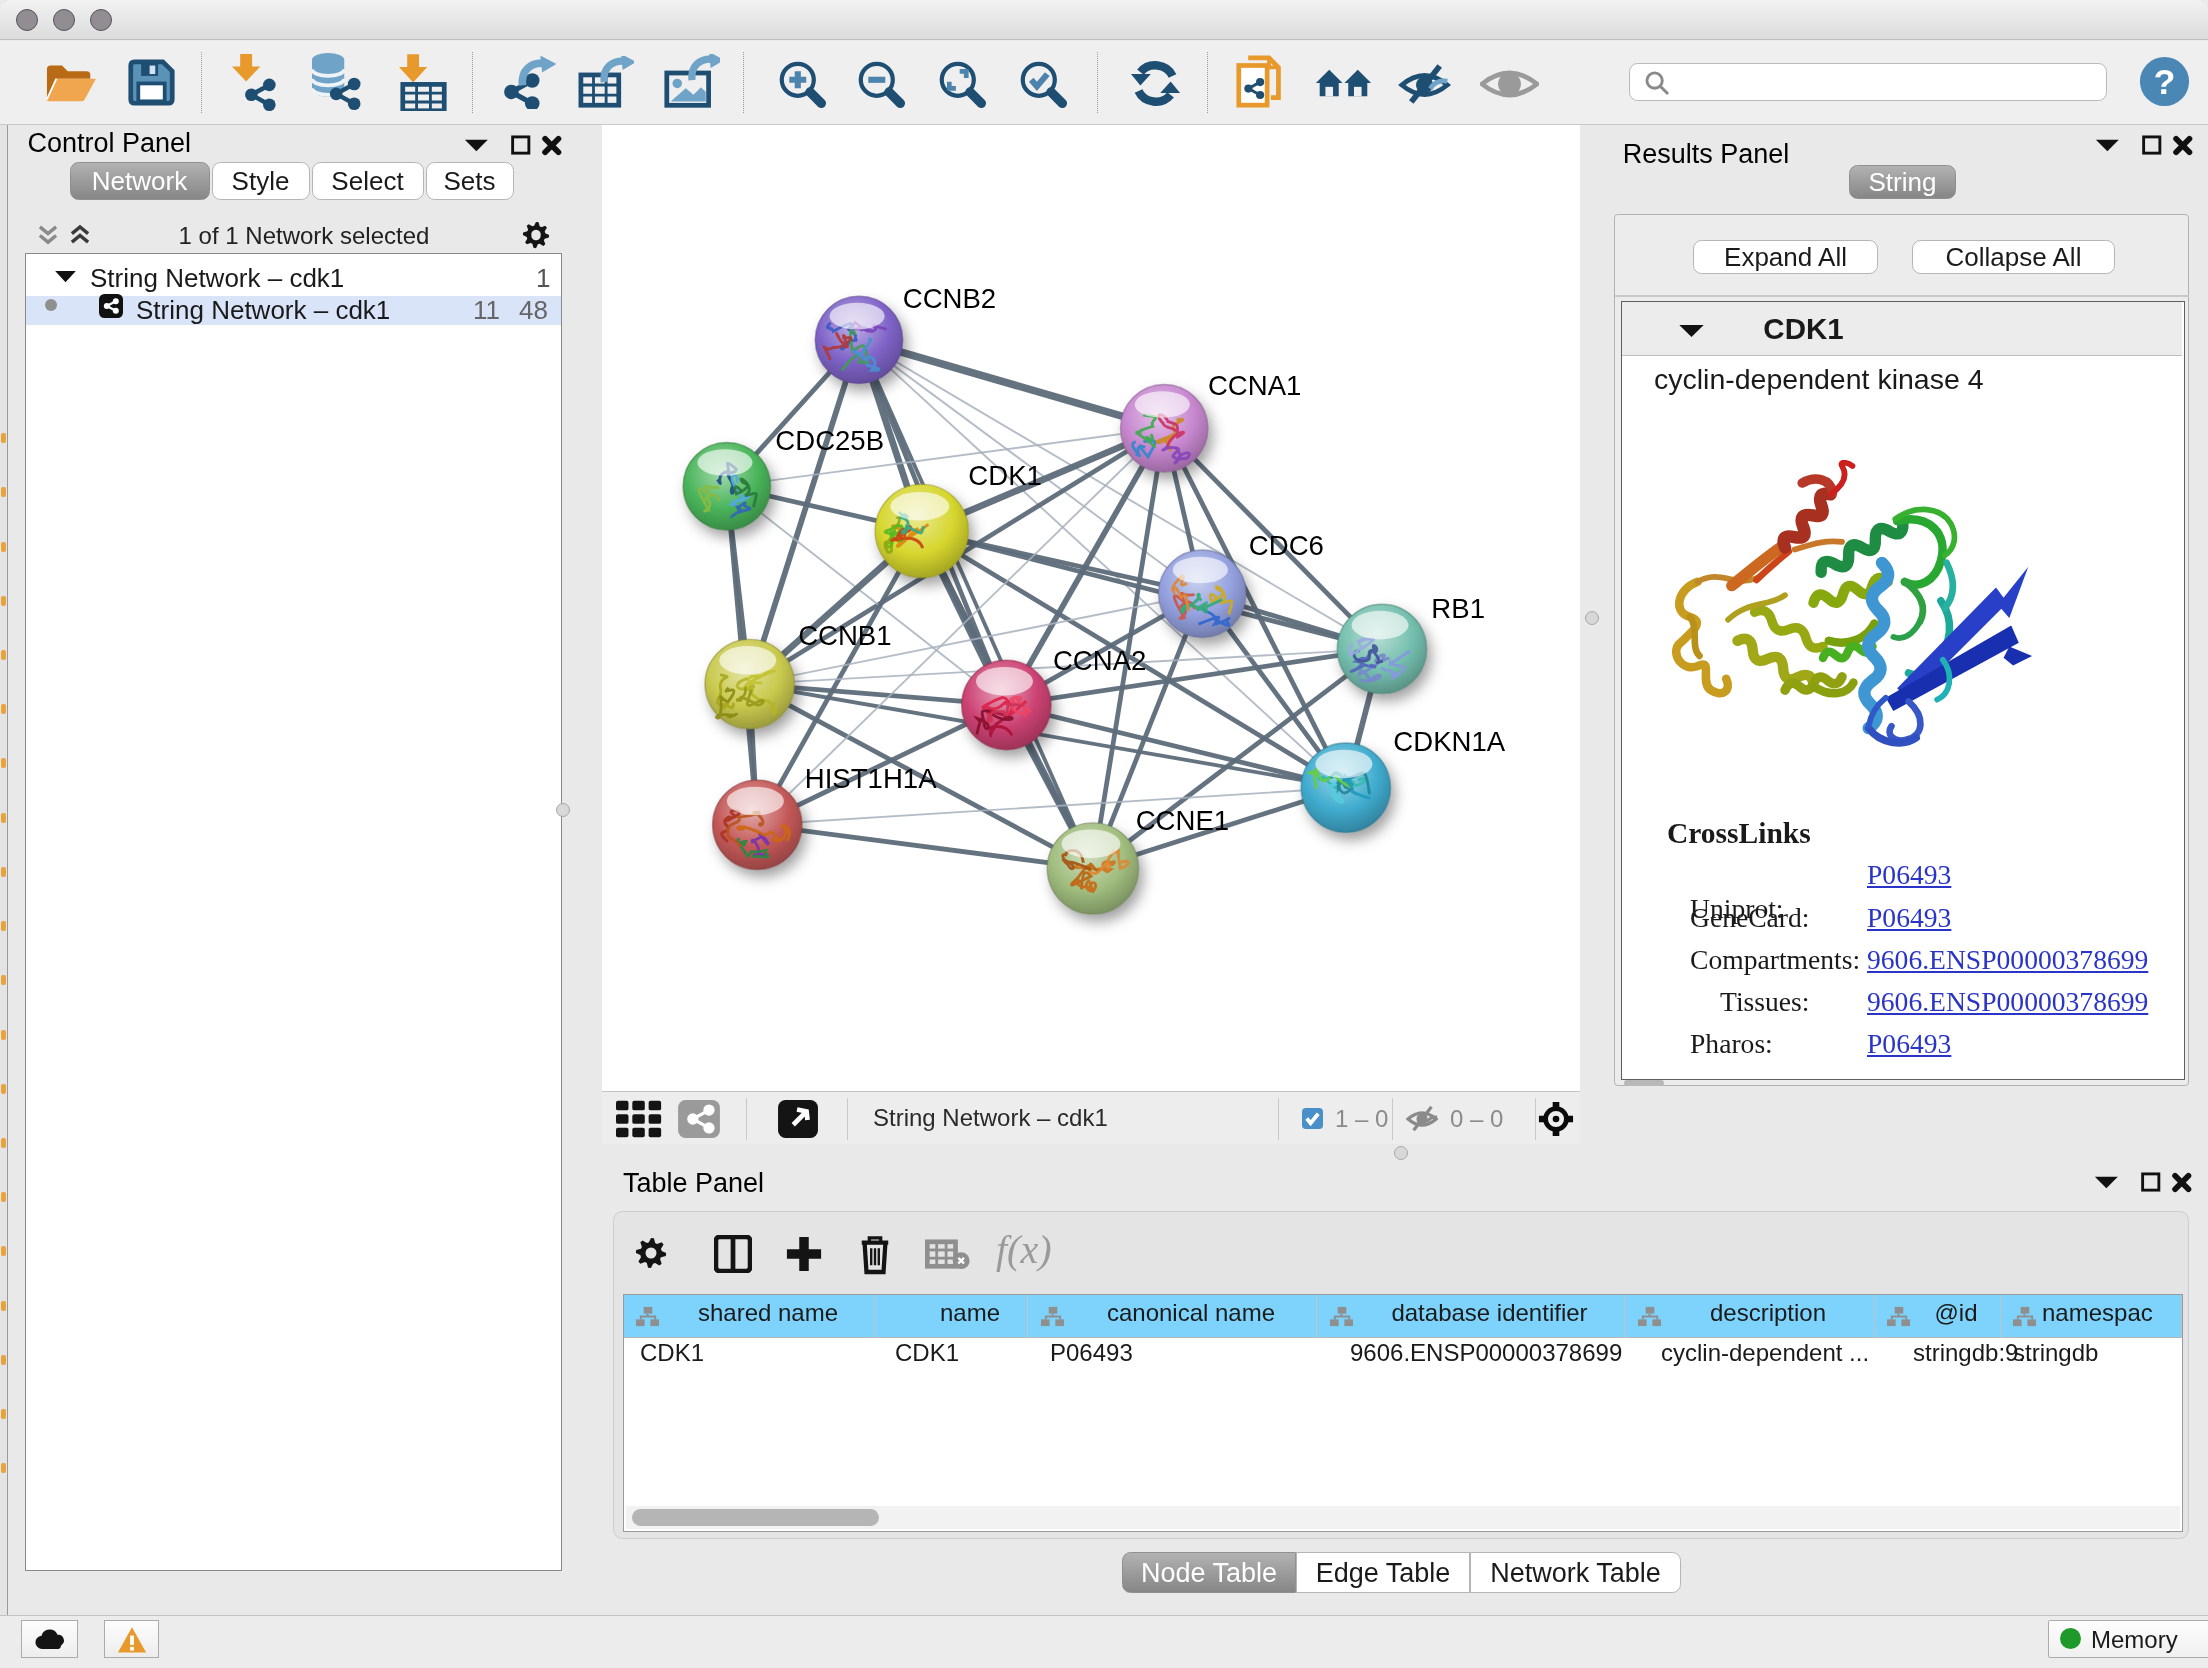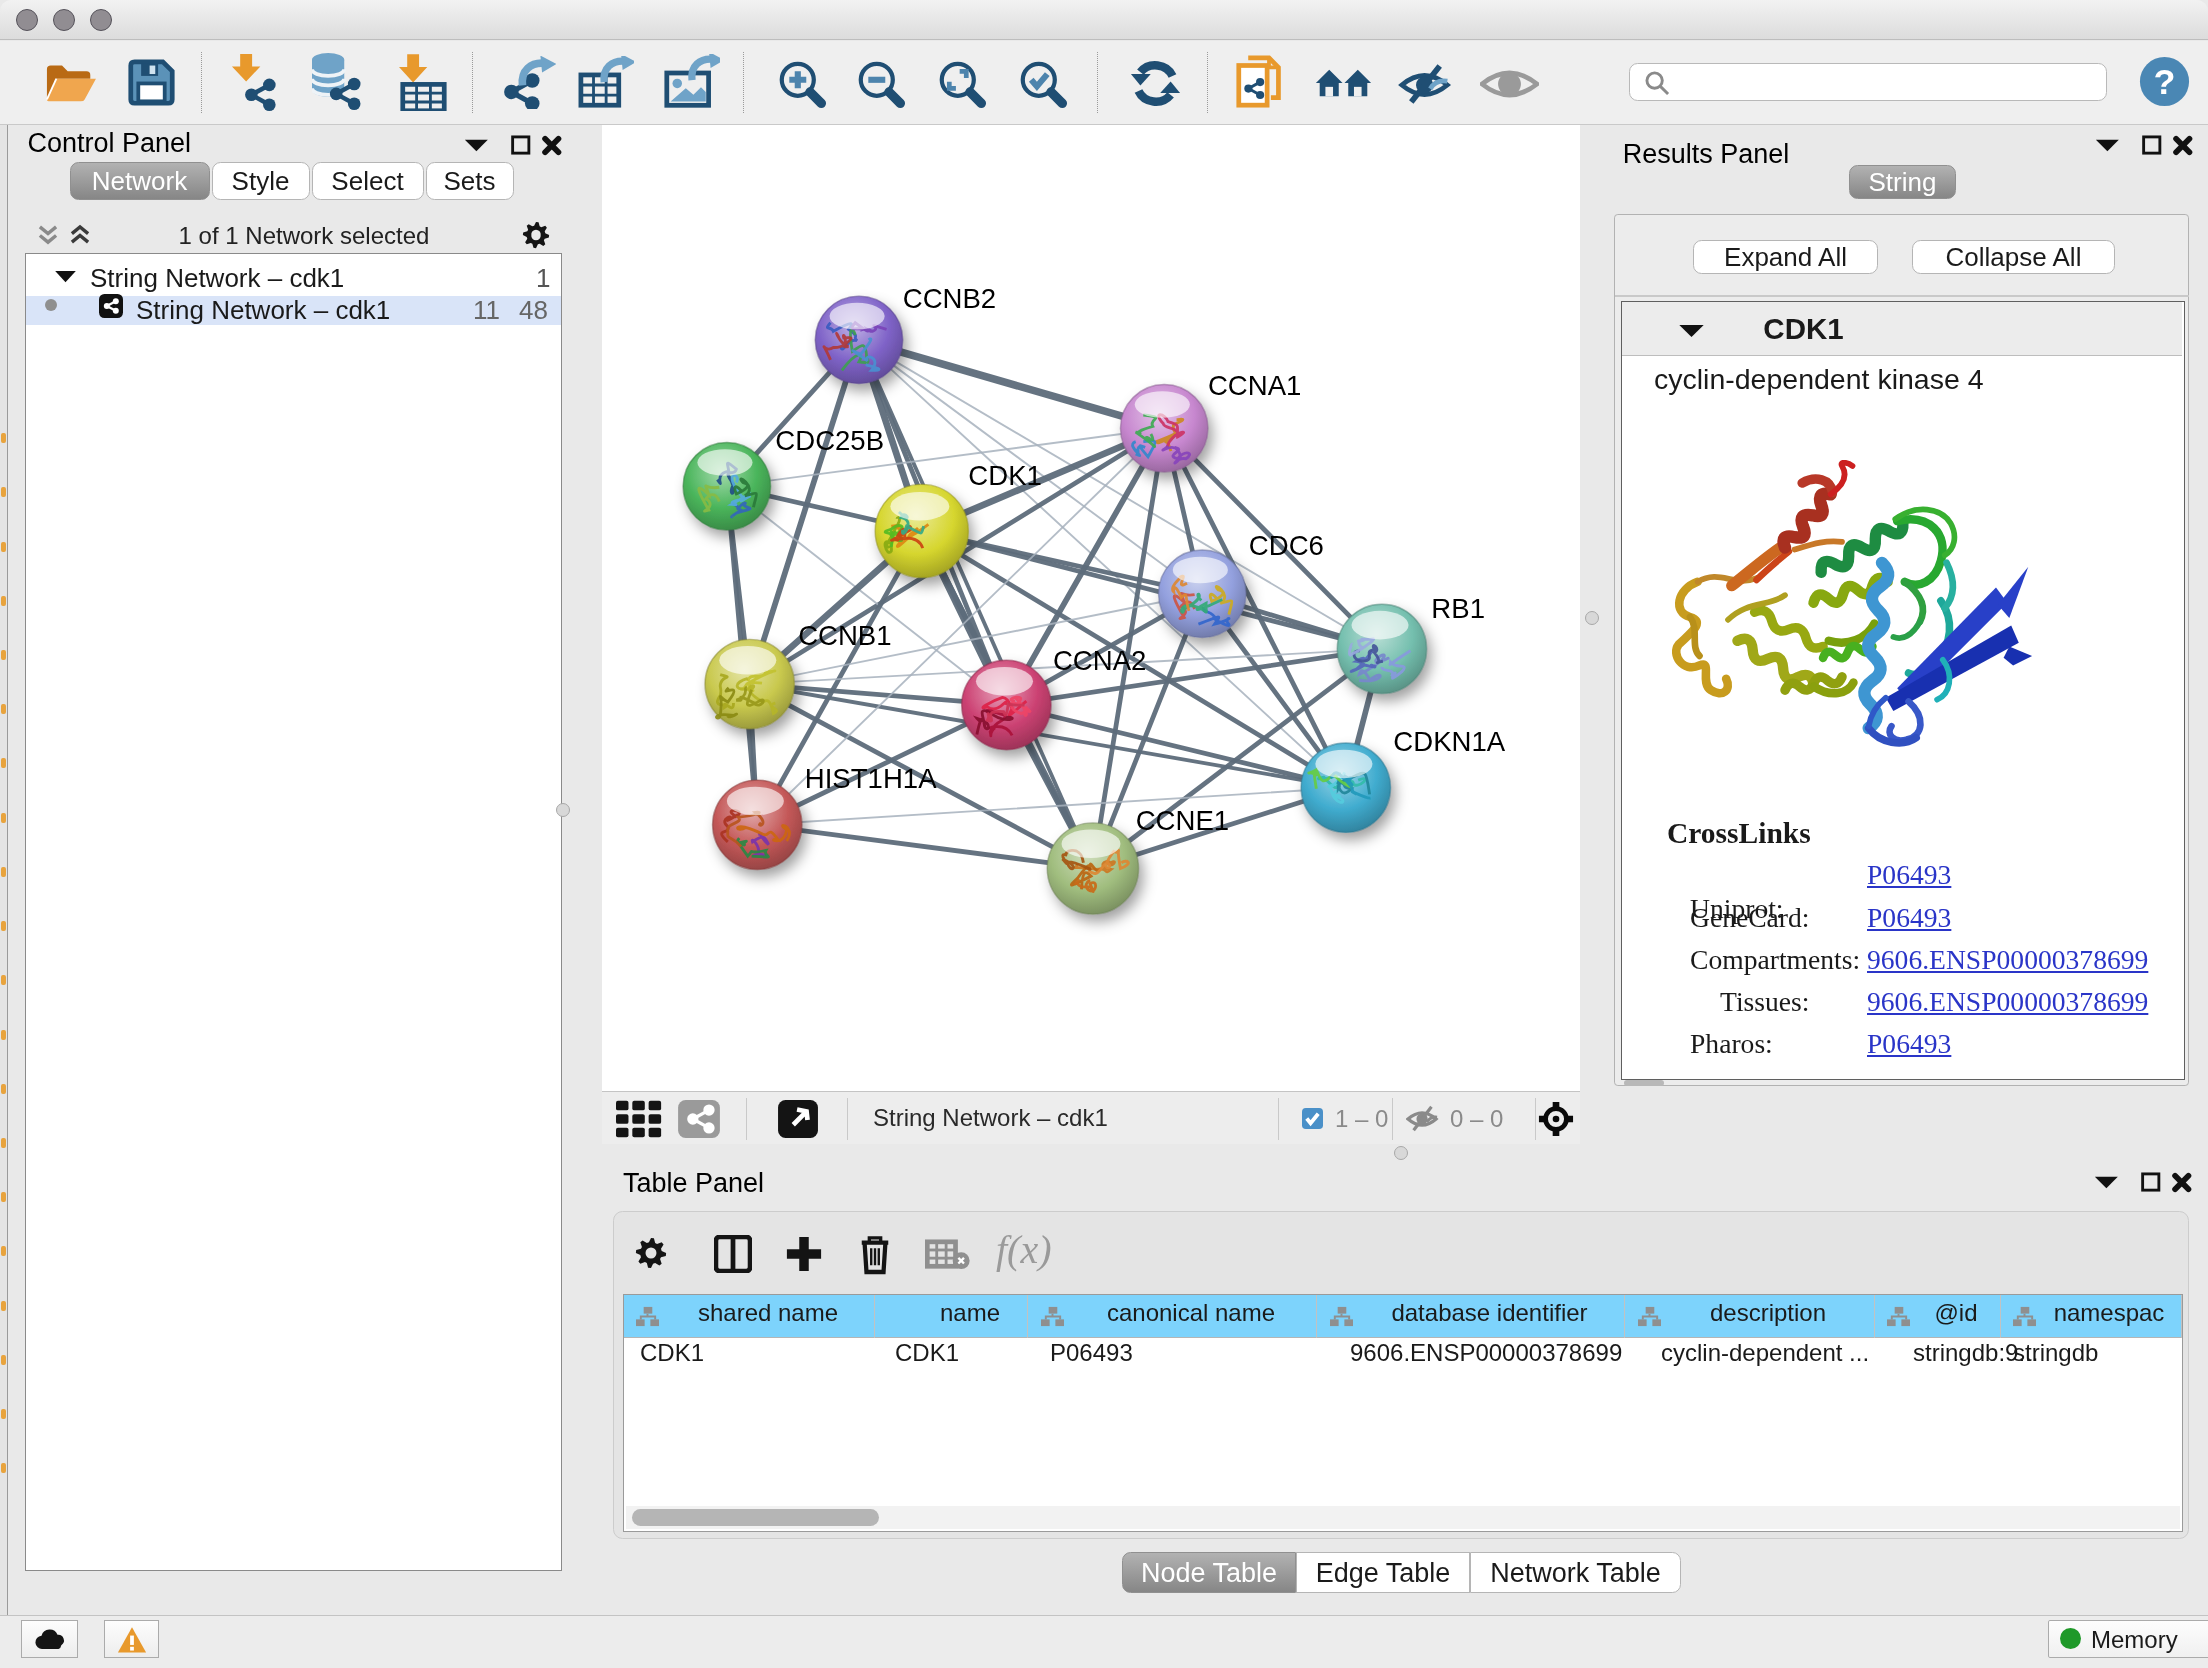--- a/index.html
+++ b/index.html
@@ -720,21 +720,21 @@
 <div class="abs" style="left:1293px;top:3.8px;width:78px;text-align:center;font-size:24px;color:#1a1a1a;">@id</div>
 <div class="abs" style="left:1376px;top:0;width:182px;height:43px;border-right:1px solid #c2c2c2;"></div>
 <div class="abs" style="left:1388px;top:9.5px;"><svg width="25" height="23" viewBox="0 0 26 24">
           <g fill="#8f8f8f">
             <rect x="9" y="2" width="9" height="7"></rect>
             <rect x="1" y="15" width="9" height="7"></rect>
             <rect x="16" y="15" width="9" height="7"></rect>
           </g>
           <path d="M13 9 v3 M6 15 v-3 h15 v3" stroke="#8f8f8f" stroke-width="2" fill="none"></path>
         </svg></div>
-<div class="abs" style="left:1418px;top:3.8px;width:134px;text-align:center;font-size:24px;color:#1a1a1a;">namespac</div>
+<div class="abs" style="left:1418px;top:3.8px;width:134px;font-size:24px;color:#1a1a1a;">namespac</div>
     </div>
   <div class="abs" style="left:0;top:44px;width:1558px;height:34px;font-size:24px;" id="tp-row">
     <span class="abs" style="left:16px;">CDK1</span>
     <span class="abs" style="left:271px;">CDK1</span>
     <span class="abs" style="left:426px;">P06493</span>
     <span class="abs" style="left:726px;">9606.ENSP00000378699</span>
     <span class="abs" style="left:1037px;">cyclin-dependent ...</span>
     <span class="abs" style="left:1289px;">stringdb:9...</span>
     <span class="abs" style="left:1389px;">stringdb</span>
   </div>

